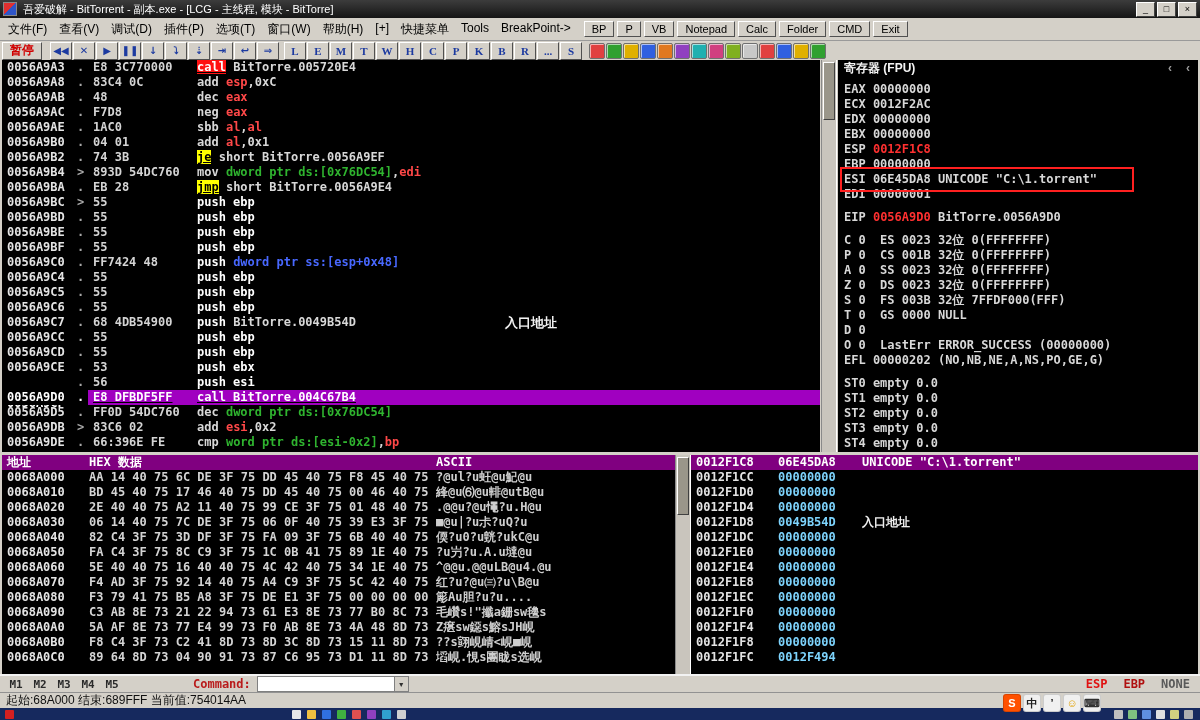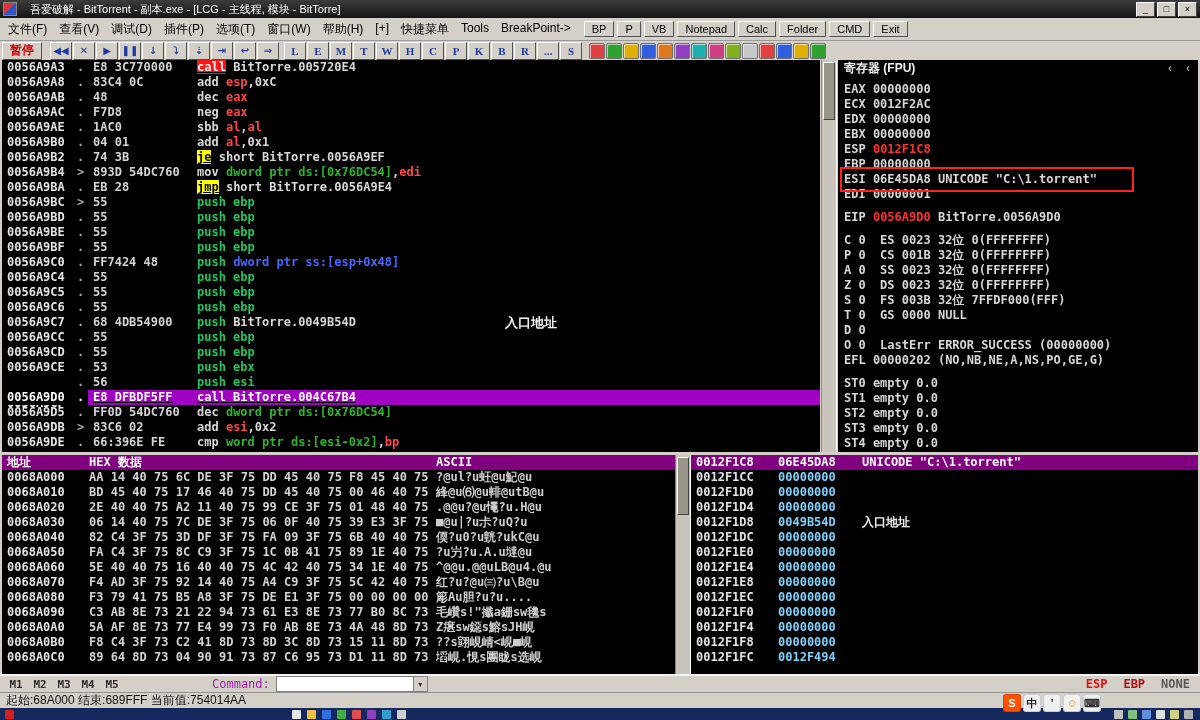--- a/index.html
+++ b/index.html
@@ -1,20 +1,20 @@
 <!DOCTYPE html>
 <html><head>
 <meta charset="utf-8">
 <style>
   html,body{margin:0;padding:0;background:#555;}
   .screen{position:relative;width:1200px;height:720px;background:#d4d0c8;overflow:hidden;
           font-family:"Liberation Sans",sans-serif;-webkit-font-smoothing:none;}
   
   .titlebar{position:absolute;top:0;left:0;right:0;height:18px;background:linear-gradient(180deg,#3c3c3c,#151515);
-            color:#fff;font-size:11px;display:flex;align-items:center;padding:0 3px;gap:13px;}
+            color:#fff;font-size:11px;display:flex;align-items:center;padding:0 3px;gap:6px;}
   .appicon{width:12px;height:12px;flex:none;background:linear-gradient(135deg,#e03030 50%,#2f55c8 50%);border:1px solid #888;}
   .title{white-space:nowrap;overflow:hidden;}
   .winbtns{margin-left:auto;display:flex;gap:2px;}
   .wbtn{width:17px;height:13px;background:#d4d0c8;color:#000;font-size:9px;line-height:12px;text-align:center;
         border:1px solid #fff;border-right-color:#404040;border-bottom-color:#404040;}
   
   .menubar{position:absolute;top:18px;left:0;right:0;height:22px;background:#d4d0c8;display:flex;align-items:center;
            font-size:12px;border-bottom:1px solid #9a9a9a;padding-left:2px;}
   .mitem{padding:2px 6px;color:#000;white-space:nowrap;}
   #menu-buttons{display:flex;margin-left:4px;}
@@ -29,21 +29,21 @@
   .pausebtn{color:#d00000;padding:0 7px;font-size:12px;font-family:"Liberation Sans",sans-serif;}
   .tsep{width:6px;}
   .tletter{font-family:"Liberation Serif",serif;font-size:11px;}
   #toolbar-buttons,#toolbar-letters,#toolbar-plugins{display:flex;gap:1px;align-items:center;}
   #toolbar-letters{margin-left:4px;} #toolbar-plugins{margin-left:6px;}
   .plug{width:14px;height:14px;border:1px solid #707070;border-radius:2px;display:inline-block;
         box-shadow:inset 1px 1px 0 rgba(255,255,255,.6);}
   
   .codefont{font-family:"DejaVu Sans Mono",monospace;font-weight:bold;font-size:12px;}
   span.w{color:#d8d8d8}span.rg{color:#ff4848}span.gn{color:#2fb42f}span.bl{color:#4868ff}
-  span.mg{color:#22c55e}span.r{color:#ff3030}
+  span.mg{color:#ffffff}span.r{color:#ff3030}
   span.hly{background:#ffff00;color:#000}span.hlr{background:#ff1212;color:#fff}
   
   .disasm{position:absolute;left:2px;top:60px;width:818px;height:392px;background:#000;overflow:hidden;}
   .drow{display:flex;height:15px;line-height:15px;white-space:pre;position:relative;text-decoration:underline;}
   .c-addr{width:70px;padding-left:5px;color:#e4e4e4;flex:none;}
   .c-addr.bp{background:#d946ef;color:#fff;margin-top:21px;}
   .c-mark{width:16px;color:#a8a8a8;flex:none;}
   .c-bytes{width:104px;color:#d4d4d4;flex:none;}
   .c-ins{flex:1;overflow:hidden;}
   .c-com{position:absolute;left:503px;top:0;color:#f2f2f2;font-family:"Liberation Sans",sans-serif;font-size:13px;font-weight:bold;}
@@ -78,21 +78,21 @@
   .srow{display:flex;height:15px;line-height:15px;white-space:pre;}
   .s-addr{width:82px;padding-left:5px;color:#e4e4e4;flex:none;}
   .s-val{width:84px;color:#7dd3fc;flex:none;}
   .s-com{flex:1;color:#efefef;overflow:hidden;}
   .srow.ssel{background:#800080;}
   .srow.ssel span{color:#fff;}
   
   .cmdbar{position:absolute;left:0;top:674px;width:1200px;height:18px;background:#d4d0c8;border-top:2px solid #f2f2f2;
           display:flex;align-items:center;font-size:11px;padding-left:4px;box-sizing:border-box;}
   .ctab{min-width:20px;text-align:center;font-weight:bold;color:#2a2a2a;padding:0 2px;font-family:"DejaVu Sans Mono",monospace;}
-  .cmdlabel{margin-left:88px;font-weight:normal;color:#a21caf;font-family:"DejaVu Sans Mono",monospace;font-size:12px;}
+  .cmdlabel{margin-left:69px;font-weight:bold;color:#b91c1c;font-family:"DejaVu Sans Mono",monospace;font-size:12px;}
   .combo{display:inline-flex;margin-left:6px;width:150px;height:14px;background:#fff;border:1px solid #808080;}
   .cmdinput{flex:1;border:none;outline:none;font-size:11px;padding:0 2px;background:#fff;min-width:0;}
   .combobtn{width:13px;background:#d4d0c8;border-left:1px solid #808080;font-size:7px;display:flex;align-items:center;
             justify-content:center;color:#303030;}
   .indic{margin-left:auto;margin-right:10px;display:flex;gap:16px;font-weight:bold;font-size:12px;
          font-family:"DejaVu Sans Mono",monospace;}
   .ind{color:#5a5a5a;} .ind.red{color:#e01010;} .ind.red2{color:#b01010;}
   
   .statusbar{position:absolute;left:0;top:692px;width:1200px;height:16px;background:#d4d0c8;border-top:1px solid #929292;
              display:flex;align-items:center;padding-left:6px;font-size:12px;color:#101010;box-sizing:border-box;}

